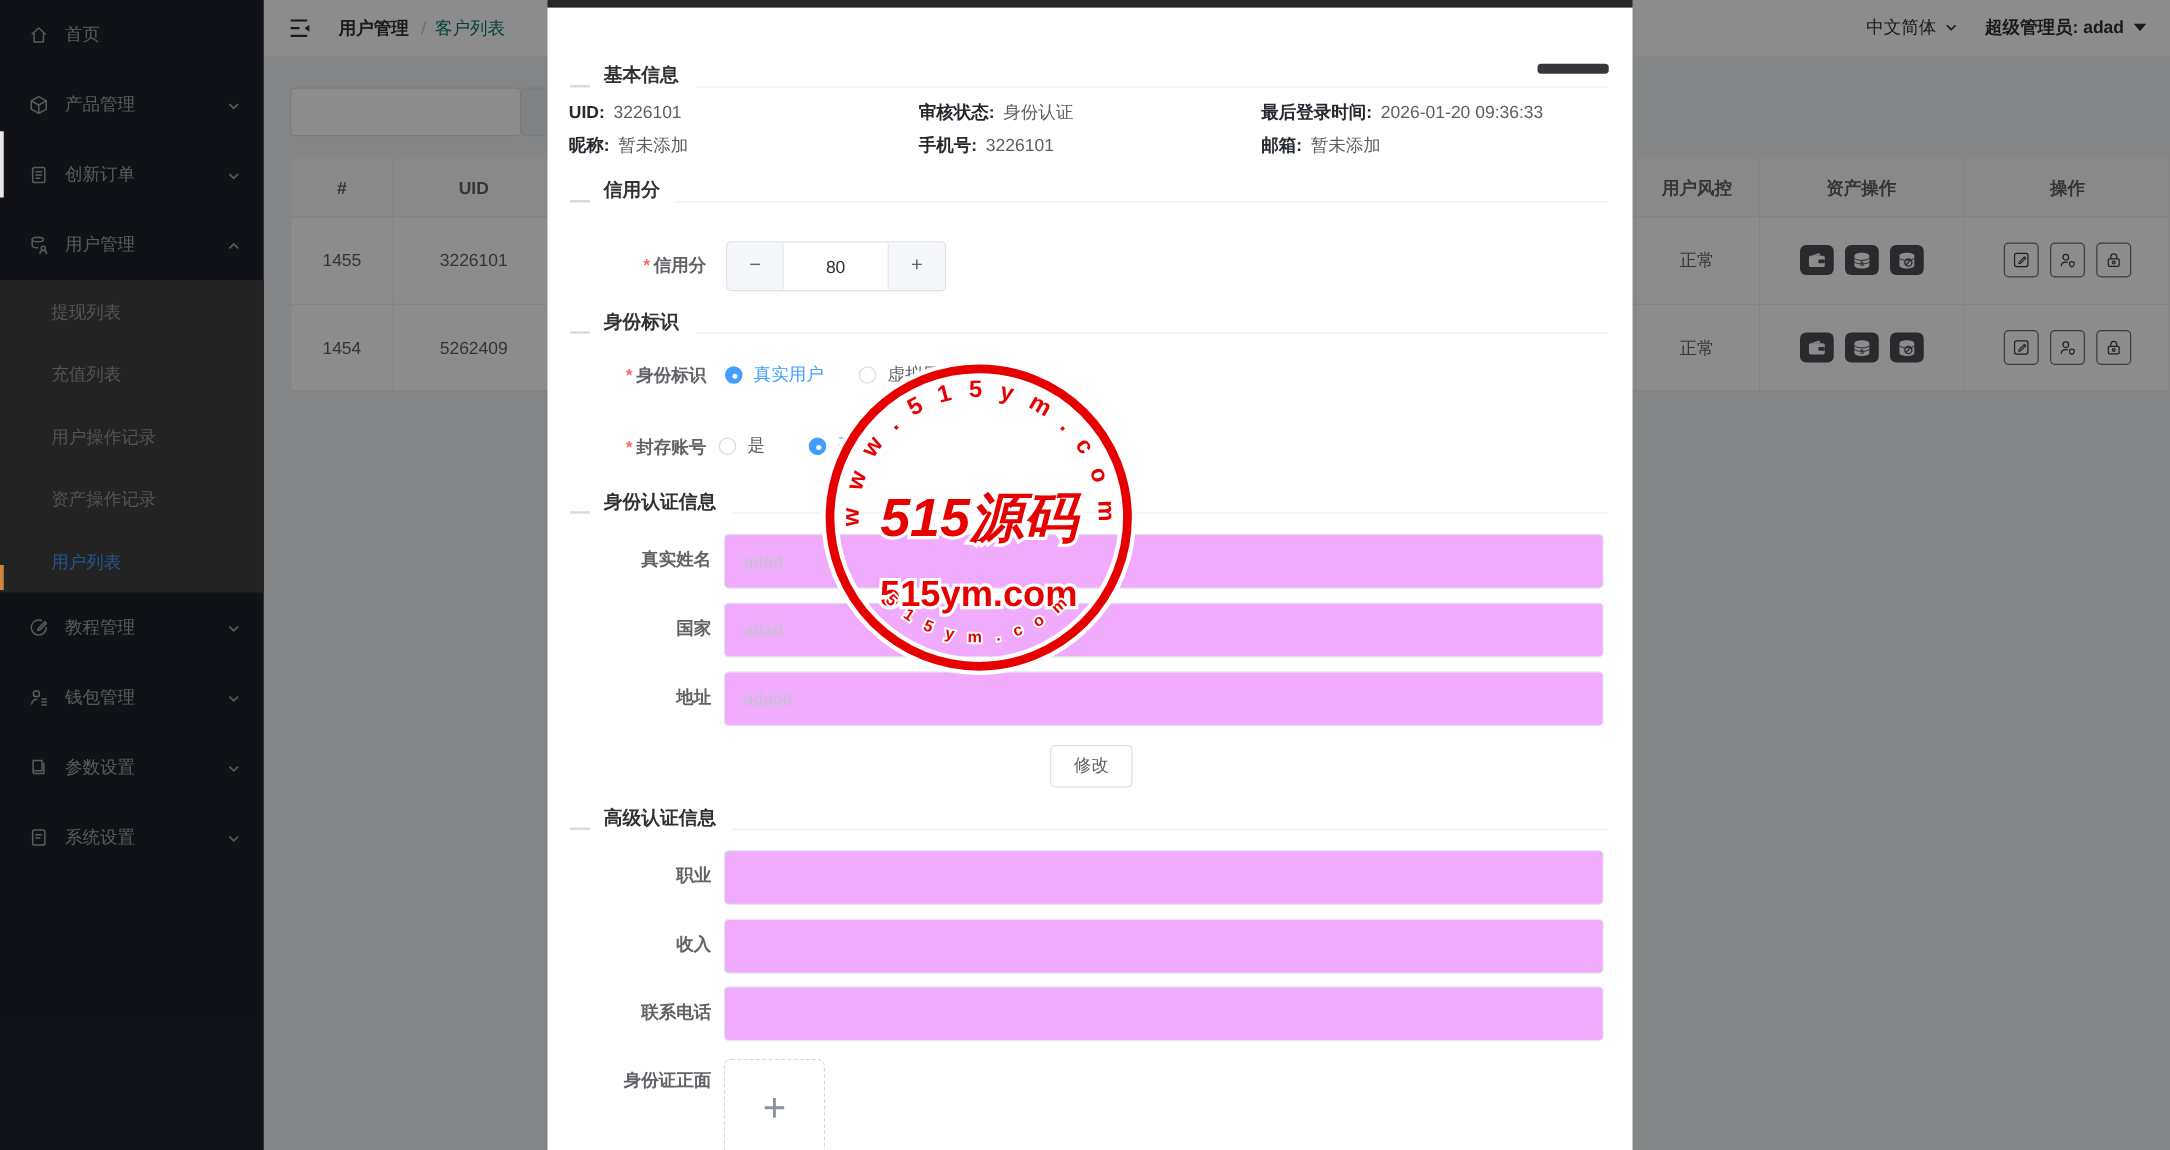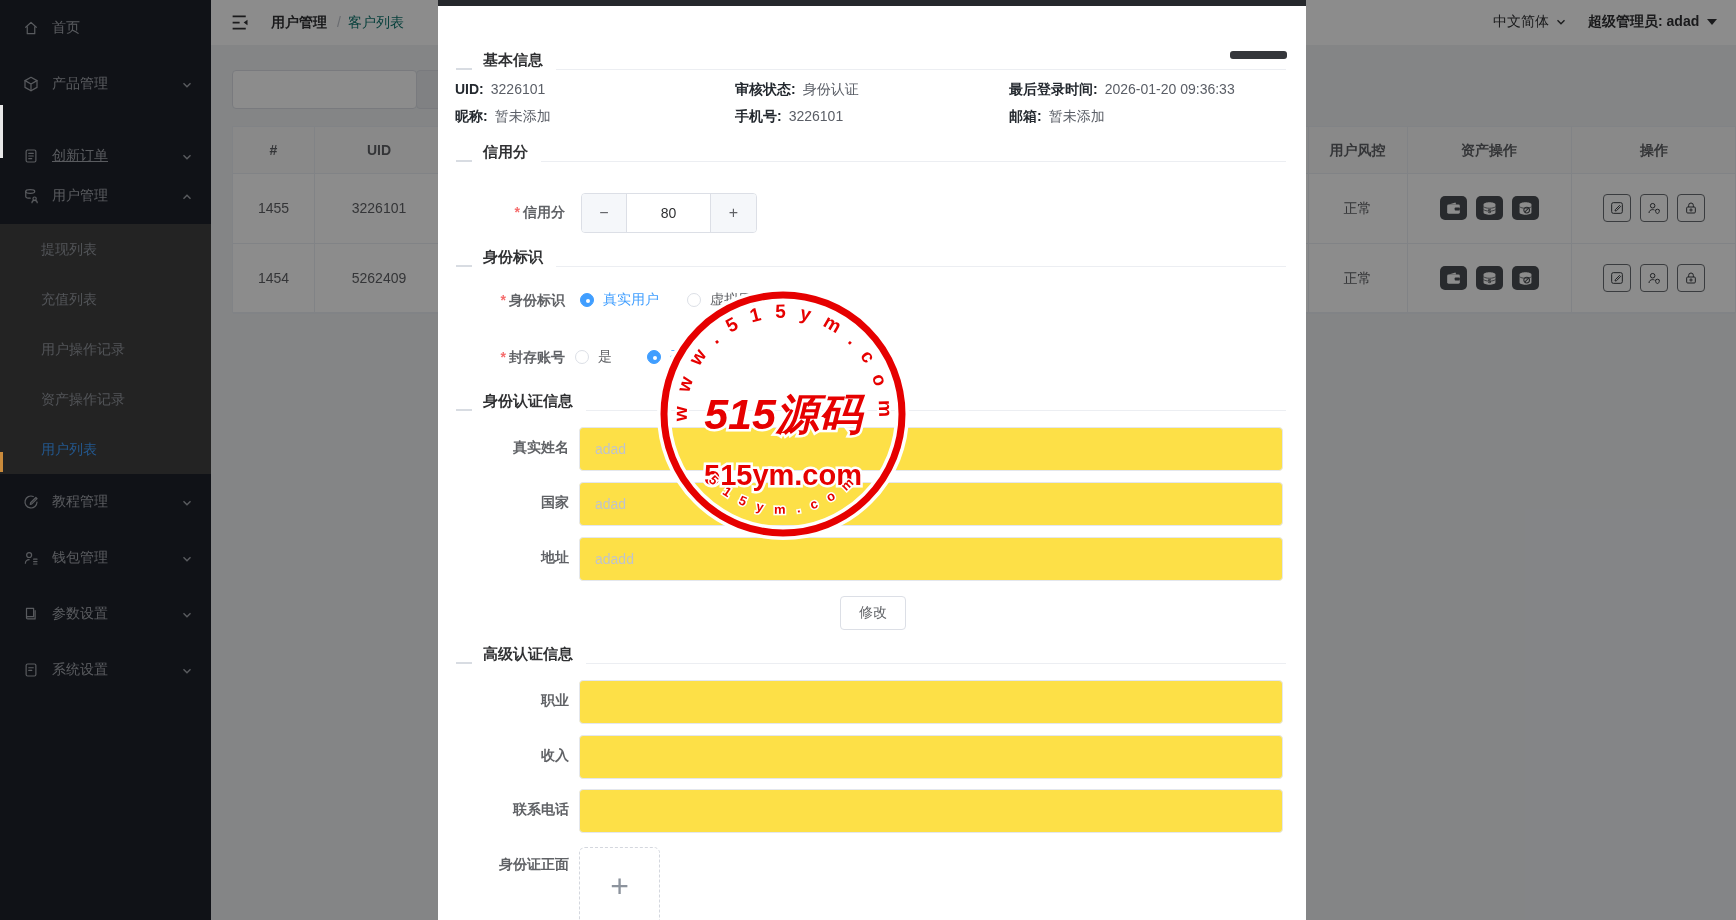--- a/index.html
+++ b/index.html
@@ -66,21 +66,21 @@
   
   .radio-row{position:absolute;left:0;width:500px;height:20px;display:block;}
   .radio-opt{position:absolute;display:flex;align-items:center;gap:9px;cursor:pointer;height:20px;}
   .radio-circle{width:14px;height:14px;border-radius:50%;box-sizing:border-box;border:1px solid #dcdfe6;background:#fff;position:relative;}
   .radio-circle.sel{background:#409eff;border-color:#409eff;}
   .radio-circle.sel:after{content:"";position:absolute;left:5px;top:5px;width:4px;height:4px;border-radius:50%;background:#fff;}
   .radio-lab{font-size:14px;color:#606266;}
   .radio-lab.sel{color:#409eff;}
   
   .form-row-label{position:absolute;width:131px;text-align:right;color:#606266;font-weight:600;font-size:14px;line-height:40px;white-space:nowrap;}
-  .form-input{position:absolute;left:141px;width:704px;height:44px;background:#fde047;border:1px solid #e4e7ed;border-radius:4px;box-sizing:border-box;padding:0 15px;font-size:14px;color:#606266;outline:none;font-family:"Liberation Sans","DejaVu Sans",sans-serif;}
+  .form-input{position:absolute;left:141px;width:704px;height:44px;background:#f0abfc;border:1px solid #e4e7ed;border-radius:4px;box-sizing:border-box;padding:0 15px;font-size:14px;color:#606266;outline:none;font-family:"Liberation Sans","DejaVu Sans",sans-serif;}
   .form-input::placeholder{color:#bfc3cc;}
   #modify-btn{position:absolute;left:402px;top:590px;width:66px;height:34px;background:#fff;border:1px solid #dcdfe6;border-radius:4px;color:#606266;font-size:14px;cursor:pointer;font-family:inherit;}
   #upload-box{position:absolute;left:141px;top:841px;width:79px;height:110px;border:1px dashed #d4d7de;border-radius:6px;display:flex;justify-content:center;align-items:flex-start;cursor:pointer;background:#fff;}
   #upload-plus{margin-top:22px;font-size:32px;color:#8c939d;font-weight:300;line-height:1;}
 
   
   #watermark{position:absolute;left:646px;top:277px;z-index:120;pointer-events:none;}
 </style>
 </head>
 <body>
@@ -97,21 +97,21 @@
       <div class="side-item" style="top: 56px;">
         <span class="mi"><svg width="18" height="18" viewBox="0 0 24 24" fill="none" stroke="#a3a6ad" stroke-width="1.6" stroke-linecap="round" stroke-linejoin="round">
             <path d="M12 3 20 7.5V16.5L12 21 4 16.5V7.5Z"></path>
             <path d="M4 7.5 12 12 20 7.5M12 12V21"></path>
           </svg></span>
         <span class="ml">产品管理</span>
         <span class="chev"><svg width="12" height="12" viewBox="0 0 12 12" fill="none" stroke="#a3a6ad" stroke-width="1.4">
             <path d="M2.5 4.2 6 7.7l3.5-3.5"></path>
           </svg></span>
       </div>
-      <div class="side-item" style="top: 128px; text-decoration: underline;">
+      <div class="side-item" style="top: 112px;">
         <span class="mi"><svg width="18" height="18" viewBox="0 0 24 24" fill="none" stroke="#a3a6ad" stroke-width="1.6" stroke-linecap="round" stroke-linejoin="round">
             <rect x="5.5" y="4" width="13" height="16" rx="2"></rect>
             <path d="M9 8.5H15M9 12H15M9 15.5H13"></path>
           </svg></span>
         <span class="ml">创新订单</span>
         <span class="chev"><svg width="12" height="12" viewBox="0 0 12 12" fill="none" stroke="#a3a6ad" stroke-width="1.4">
             <path d="M2.5 4.2 6 7.7l3.5-3.5"></path>
           </svg></span>
       </div>
       <div class="side-item" style="top: 168px;">

